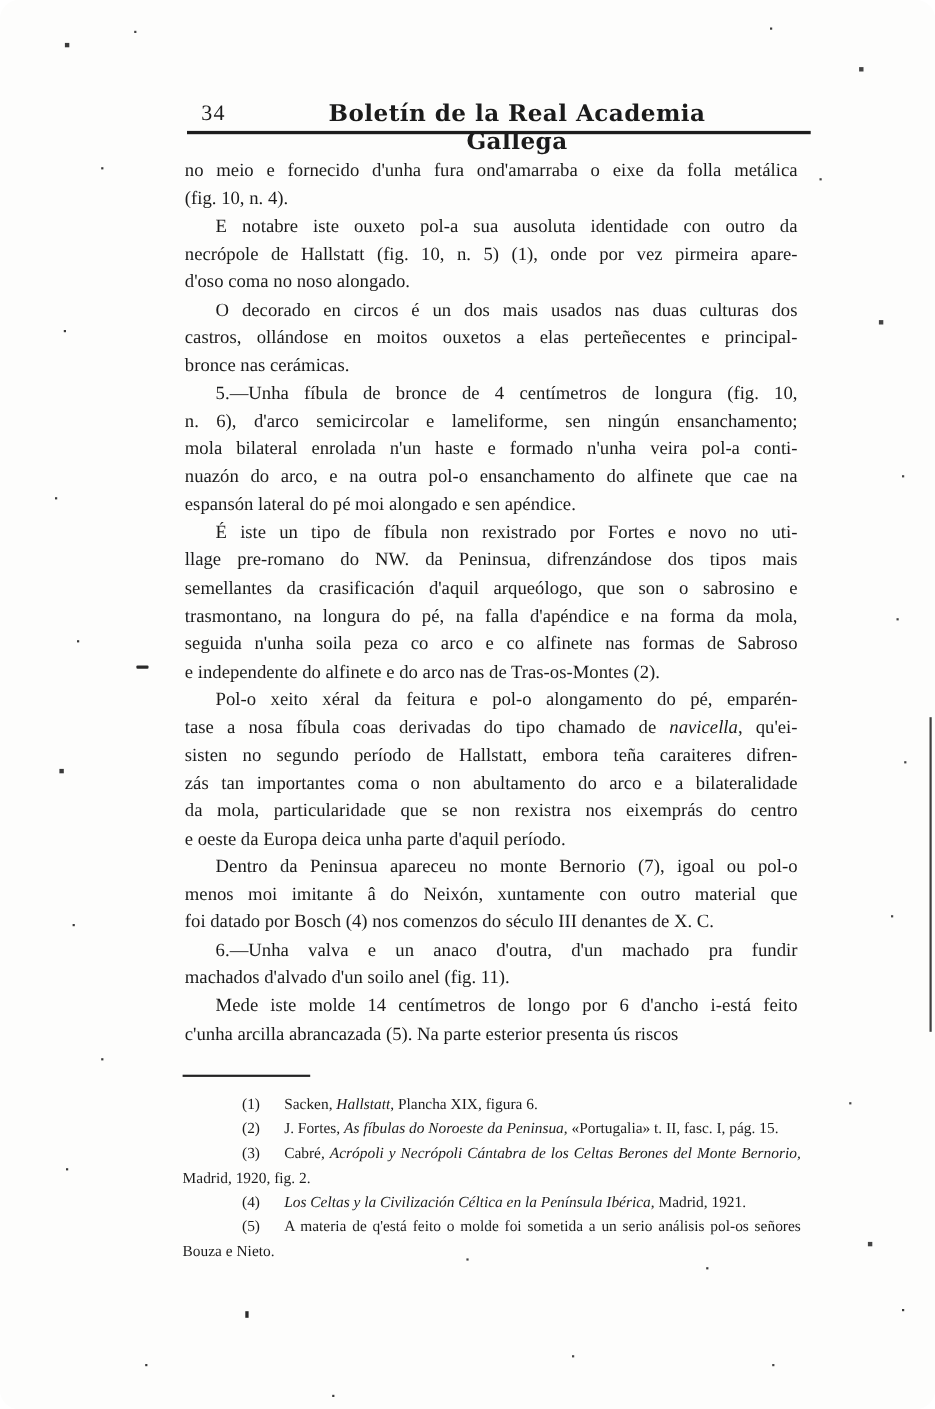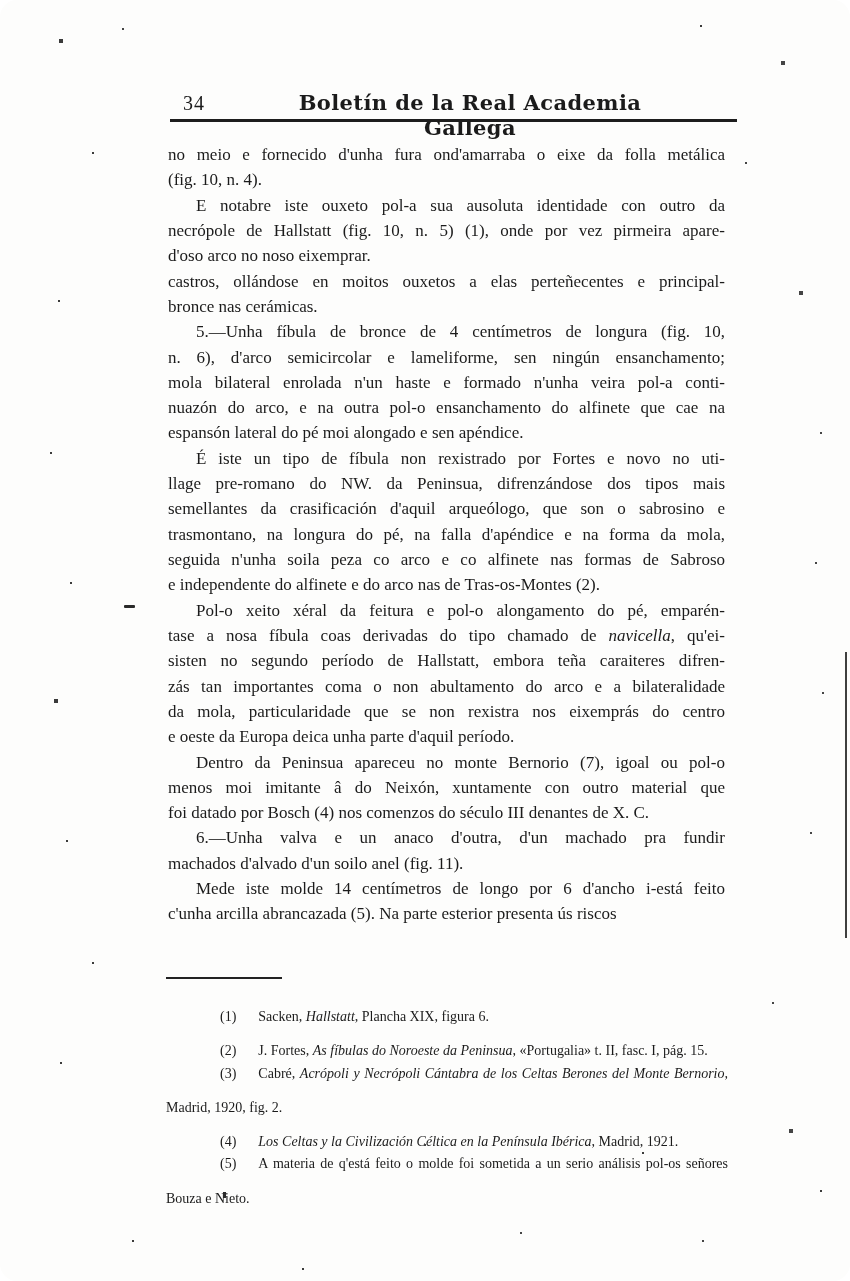--- a/index.html
+++ b/index.html
@@ -73,21 +73,21 @@
     left: 166px;
     top: 994px;
     width: 562px;
     font-size: 14px;
     line-height: 22.3px;
   }
   .fn-line {
     text-align: justify;
     text-align-last: justify;
   }
-  .fn-line.last { text-align-last: left; margin-top: 12px; }
+  .fn-line.last { text-align-last: left; }
   .fn-num {
     display: inline-block;
     margin-left: 54px;
     margin-right: 22px;
   }
   
   .v-artifact {
     position: absolute;
     left: 845px;
     top: 652px;
@@ -138,21 +138,22 @@
     <span class="pagenum">34</span>
     <div class="title">Boletín de la Real Academia Gallega</div>
     <div class="header-rule"></div>
   </div>
 
   <div class="body-text" id="body-text">
       <div class="line">no meio e fornecido d'unha fura ond'amarraba o eixe da folla metálica</div>
       <div class="line last">(fig. 10, n. 4).</div>
       <div class="line indent">E notabre iste ouxeto pol-a sua ausoluta identidade con outro da</div>
       <div class="line">necrópole de Hallstatt (fig. 10, n. 5) (1), onde por vez pirmeira apare-</div>
-      <div class="line last">d'oso arco no noso eixemprar.</div>
+      <div class="line last">d'oso coma no noso alongado.</div>
+      <div class="line indent">O decorado en circos é un dos mais usados nas duas culturas dos</div>
       <div class="line">castros, ollándose en moitos ouxetos a elas perteñecentes e principal-</div>
       <div class="line last">bronce nas cerámicas.</div>
       <div class="line indent">5.—Unha fíbula de bronce de 4 centímetros de longura (fig. 10,</div>
       <div class="line">n. 6), d'arco semicircolar e lameliforme, sen ningún ensanchamento;</div>
       <div class="line">mola bilateral enrolada n'un haste e formado n'unha veira pol-a conti-</div>
       <div class="line">nuazón do arco, e na outra pol-o ensanchamento do alfinete que cae na</div>
       <div class="line last">espansón lateral do pé moi alongado e sen apéndice.</div>
       <div class="line indent">É iste un tipo de fíbula non rexistrado por Fortes e novo no uti-</div>
       <div class="line">llage pre-romano do NW. da Peninsua, difrenzándose dos tipos mais</div>
       <div class="line">semellantes da crasificación d'aquil arqueólogo, que son o sabrosino e</div>

